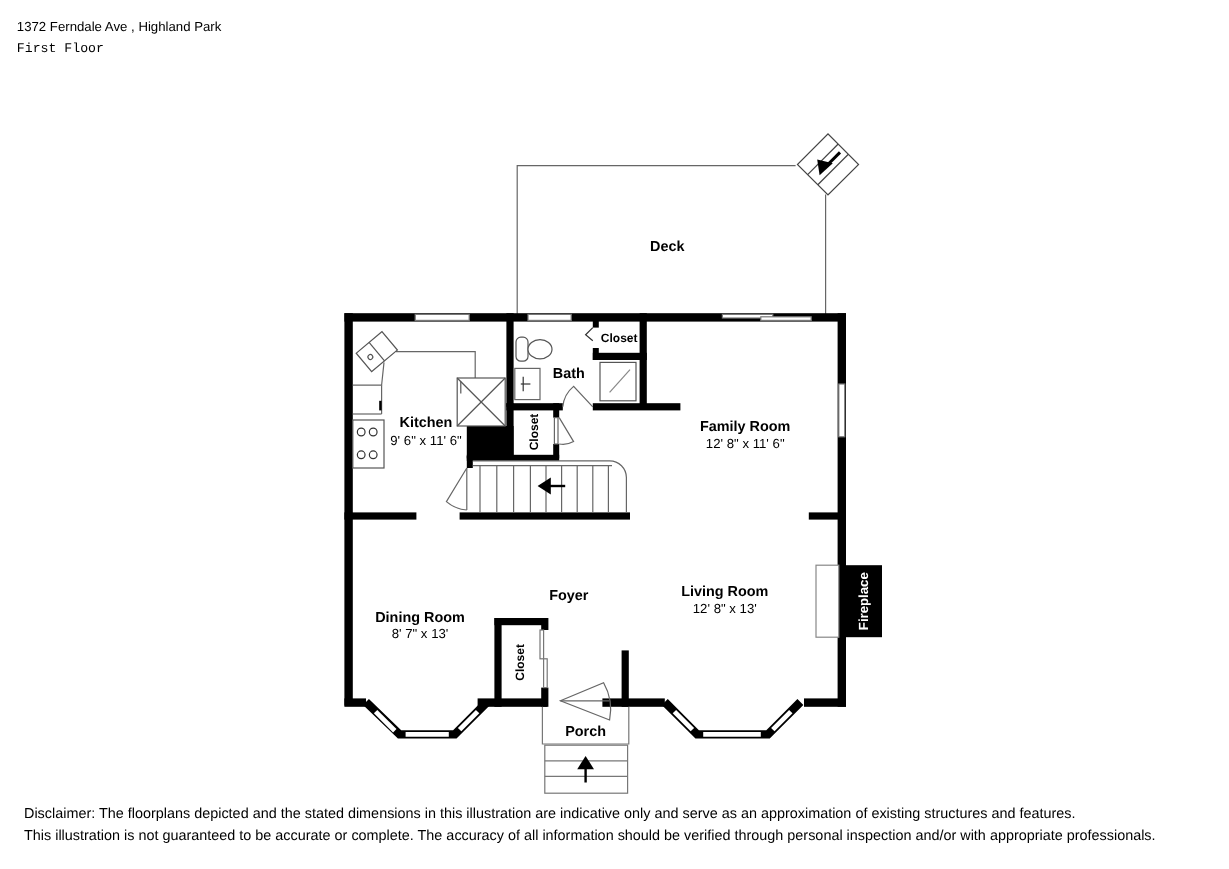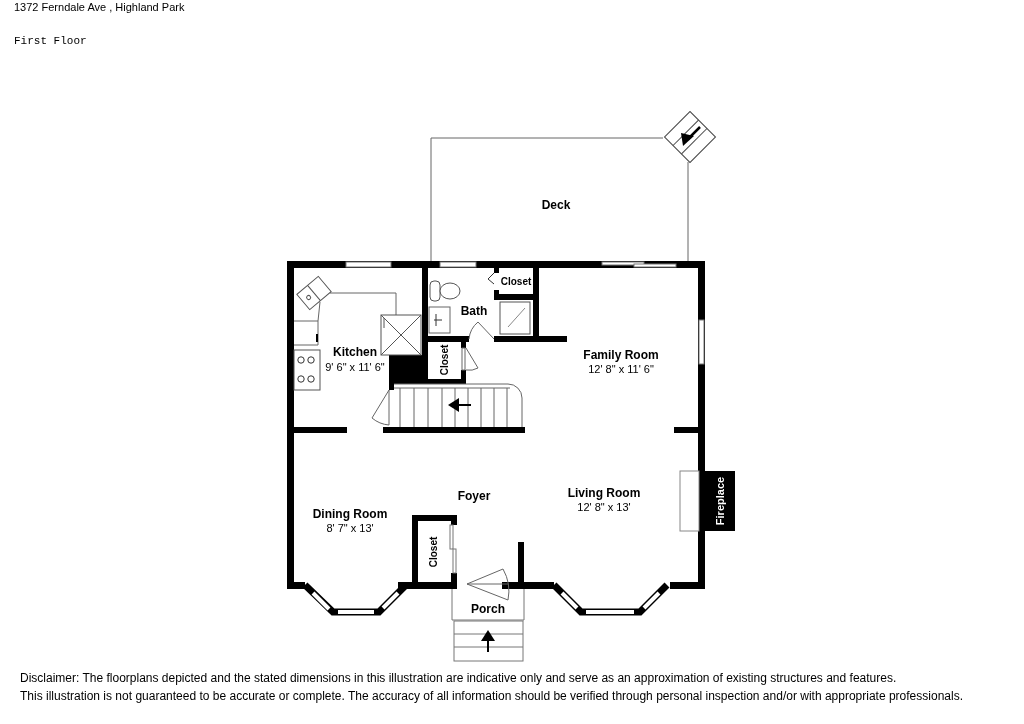--- a/index.html
+++ b/index.html
@@ -1,19 +1,19 @@
 <!DOCTYPE html>
 <html><head>
   <meta charset="utf-8">
   <style>
     html, body { margin: 0; padding: 0; background: #ffffff; }
     body { width: 1024px; height: 724px; position: relative; overflow: hidden;
            font-family: "Liberation Sans", sans-serif; color: #000; }
     .hdr { position: absolute; left: 14px; font-size: 11px; line-height: 14px; }
-    .hdr.addr { top: 0; }
+    .hdr.addr { top: 16px; }
     .hdr.floor { top: 34px; font-family: Liberation Mono, monospace; }
     .disc { position: absolute; left: 20px; font-size: 12px; line-height: 13px; white-space: nowrap; }
     .disc.l1 { top: 672px; }
     .disc.l2 { top: 690px; }
     svg { position: absolute; left: 0; top: 0; }
     .room-name { font-family: "Liberation Sans", sans-serif; font-weight: bold; font-size: 12px; }
     .room-dim { font-family: "Liberation Sans", sans-serif; font-size: 11px; }
     .small-bold { font-family: "Liberation Sans", sans-serif; font-weight: bold; font-size: 10px; }
   </style>
 </head>

